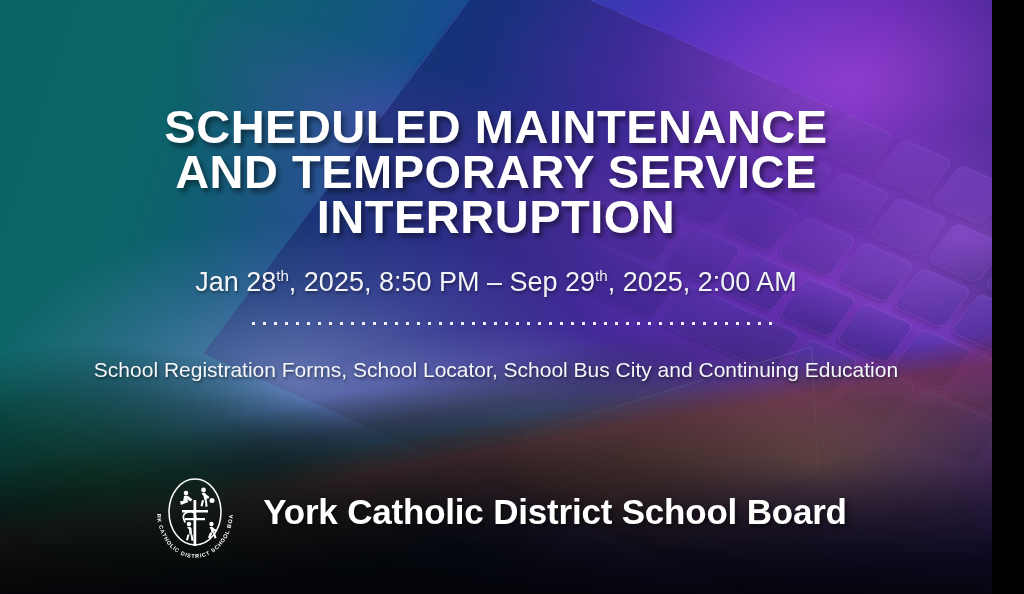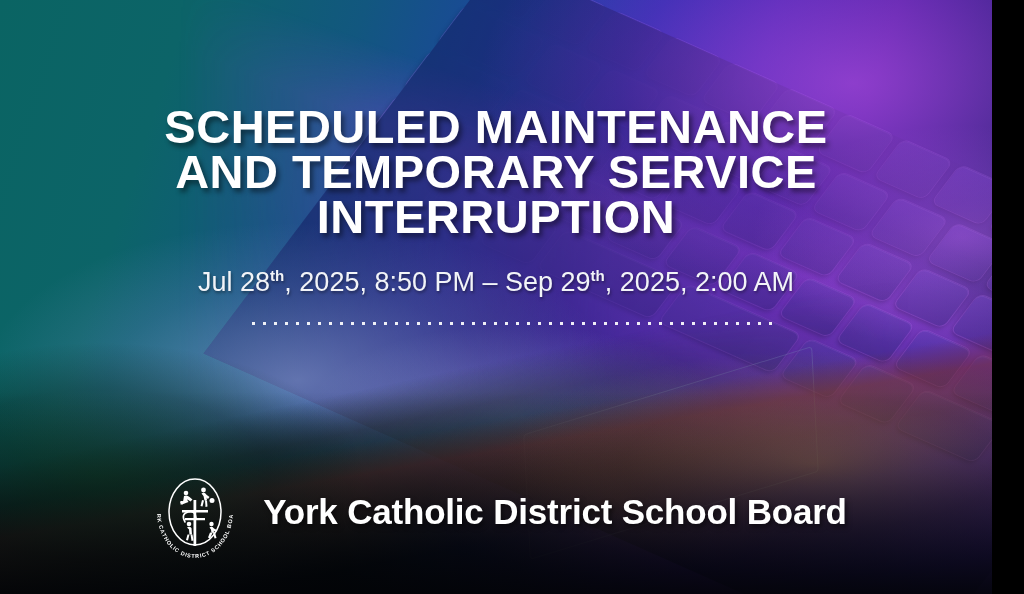--- a/index.html
+++ b/index.html
@@ -180,21 +180,20 @@
     color: #f2f4f8;
     font-size: 27px;
     line-height: 32px;
     font-weight: 400;
     text-shadow: 1px 2px 3px rgba(0,0,0,0.40);
   }
   .daterange sup {
     font-size: 0.56em;
     vertical-align: super;
     line-height: 0;
-    font-weight: bold;
   }
 
   .divider {
     position: absolute;
     top: 321px;
     left: 248px;
     width: 532px;
     height: 5px;
     background-image: radial-gradient(circle, #ffffff 0 1.6px, rgba(255,255,255,0) 1.8px);
     background-size: 11px 5px;
@@ -319,25 +318,26 @@
 
   <div class="content">
 
     <div class="headline">
       <span class="hl-line">SCHEDULED MAINTENANCE</span>
       <span class="hl-line">AND TEMPORARY SERVICE</span>
       <span class="hl-line">INTERRUPTION</span>
     </div>
 
     <div class="daterange">
-      <span>Jul 28</span><sup>th</sup><span>, 2025, 8:50 PM</span><span> – </span><span>Sep 29</span><sup>th</sup><span>, 2025, 2:00 AM</span>
+      <span>Jan 28</span><sup>th</sup><span>, 2025, 8:50 PM</span><span> – </span><span>Sep 29</span><sup>th</sup><span>, 2025, 2:00 AM</span>
     </div>
 
     <div class="divider"></div>
 
+    <div class="services">School Registration Forms, School Locator, School Bus City and Continuing Education</div>
 
     <div class="brandbar">
 
       <svg class="logo" viewBox="0 0 200 200" aria-hidden="true">
         <defs>
           <path id="ringBottom" d="M 24,100 A 76,92 0 0 0 176,100" fill="none"></path>
         </defs>
 
         <ellipse cx="100" cy="100" rx="52" ry="66" fill="none" stroke="#ffffff" stroke-width="3"></ellipse>
 

